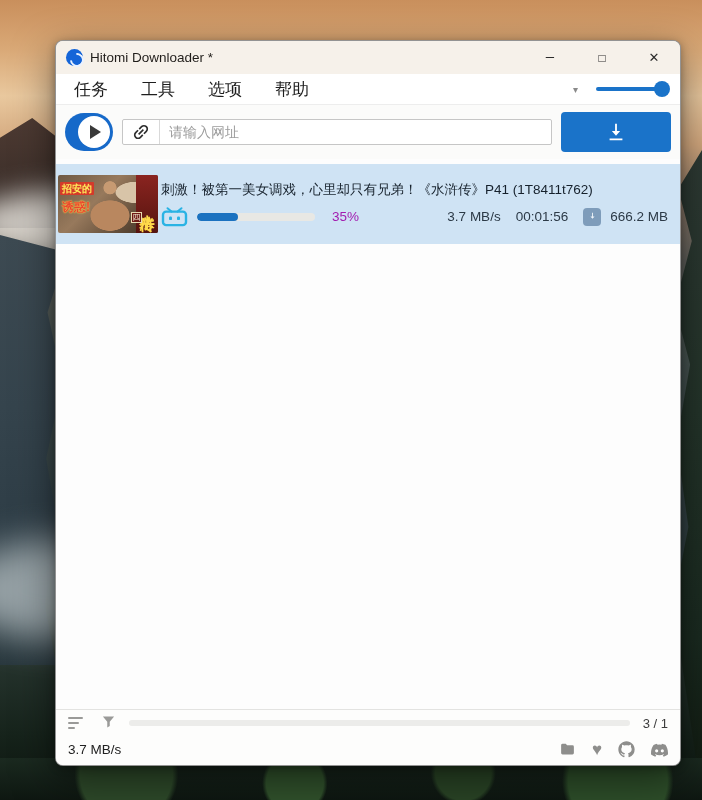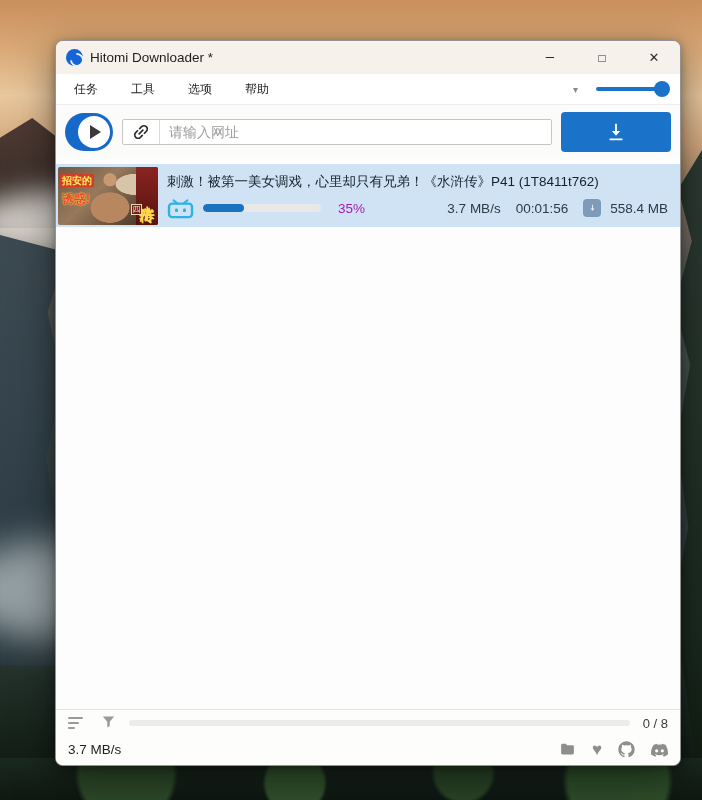--- a/index.html
+++ b/index.html
@@ -48,21 +48,21 @@
   .title-text { margin-left:7px; font-size:13.5px; color:#201d1a; }
   .win-controls { margin-left:auto; display:flex; height:100%; }
   .win-btn { width:52px; height:100%; display:flex; align-items:center; justify-content:center;
     font-size:13px; color:#2b2b2b; cursor:default; }
   .win-btn.min span { position:relative; top:-2px; font-size:15px; }
   .win-btn.max span { font-size:12px; }
 
   
   .menubar { height:31px; background:#ffffff; display:flex; align-items:center;
     padding:0 12px 0 18px; flex:0 0 auto; border-bottom:1px solid #ededed; }
-  .menu-item { font-size:12px; color:#1e1e1e; margin-right:33px; }
+  .menu-item { font-size:17px; color:#1e1e1e; margin-right:33px; }
   .menu-right { margin-left:auto; display:flex; align-items:center; }
   .menu-caret { color:#8a8a8a; font-size:10px; margin-right:18px; }
   .slider { position:relative; width:72px; height:16px; display:flex; align-items:center; }
   .slider-track { width:100%; height:4px; border-radius:2px; background:#1a73c9; }
   .slider-knob { position:absolute; right:-2px; top:0; width:16px; height:16px; border-radius:50%; background:#1a73c9; }
 
   
   .toolbar { height:54px; background:#fbfbfa; display:flex; align-items:center;
     padding:0 9px; gap:9px; flex:0 0 auto; }
   .play-toggle { width:48px; height:38px; border-radius:19px; background:#1669c9;
@@ -78,39 +78,39 @@
   .url-sep { width:1px; height:24px; background:#d9d9d9; margin:0 9px 0 8px; }
   .url-input { flex:1; border:none; outline:none; font-size:14px; color:#333;
     font-family:"Liberation Sans","DejaVu Sans",sans-serif; background:transparent; }
   .url-input::placeholder { color:#9c9c9c; }
   .dl-button { width:110px; height:40px; background:#1a73c9; border:none; border-radius:4px;
     display:flex; align-items:center; justify-content:center; flex:0 0 auto; }
   .dl-button svg { width:22px; height:22px; fill:#ffffff; }
 
   
   .list { flex:1; background:#fdfdfd; padding-top:5px; overflow:hidden; }
-  .dl-row { height:63px; background:#cfe3f4; display:flex; align-items:center; padding:2px 12px 2px 2px; }
+  .dl-row { height:80px; background:#cfe3f4; display:flex; align-items:center; padding:2px 12px 2px 2px; }
   .thumb { width:100px; height:58px; border-radius:2px; position:relative; overflow:hidden; flex:0 0 auto;
     background:
       radial-gradient(circle at 52% 22%, #c79a72 0 9%, transparent 10%),
       radial-gradient(ellipse at 52% 70%, #b9875f 0 26%, transparent 27%),
       radial-gradient(ellipse at 78% 30%, #d8c4a8 0 18%, transparent 19%),
       linear-gradient(135deg,#6e5943 0%,#97795c 40%,#5f4b38 75%,#3b2d21 100%); }
   .thumb-tag1 { position:absolute; left:2px; top:7px; background:#d43a2a; color:#ffe95a;
     font-size:10px; font-weight:bold; line-height:13px; padding:0 2px; border-radius:1px; }
   .thumb-tag2 { position:absolute; left:4px; top:24px; color:#e8452f; font-size:12px; font-weight:bold;
     text-shadow:0 0 2px #ffd94a, 0 0 1px #ffd94a; }
   .thumb-strip { position:absolute; right:0; top:0; width:22px; height:100%;
     background:linear-gradient(180deg,#8a2420,#56140f); display:flex; align-items:center; justify-content:center; }
   .thumb-vtitle { writing-mode:vertical-rl; color:#ffd94a; font-weight:bold; font-size:15px;
     letter-spacing:1px; line-height:22px; }
   .thumb-badge { position:absolute; right:16px; bottom:10px; width:11px; height:11px;
     border:1px solid #e8d9b0; color:#f3ead0; font-size:8px; line-height:10px; text-align:center;
     background:#6e1b16; }
-  .row-body { flex:1; margin-left:9px; display:flex; flex-direction:column; justify-content:center; gap:7px; min-width:0; }
+  .row-body { flex:1; margin-left:3px; display:flex; flex-direction:column; justify-content:center; gap:7px; min-width:0; }
   .row-title { font-size:13.5px; color:#16212c; font-weight:500; white-space:nowrap; overflow:hidden; }
   .row-stats { display:flex; align-items:center; }
   .bili-icon { width:27px; height:21px; flex:0 0 auto; }
   .bili-icon svg { width:27px; height:21px; }
   .row-progress { width:118px; height:8px; border-radius:4px; background:#e8e8e4; margin-left:9px;
     overflow:hidden; flex:0 0 auto; }
   .row-progress-fill { height:100%; border-radius:4px; background:#1b72c0; }
   .row-percent { font-size:13.5px; color:#a21caf; margin-left:17px; }
   .row-spacer { flex:1; }
   .row-speed,.row-time,.row-size { font-size:13.5px; color:#2c3a47; }
@@ -229,39 +229,39 @@
             </div>
             <span class="row-percent">35%</span>
             <span class="row-spacer"></span>
             <span class="row-speed">3.7 MB/s</span>
             <span class="row-time">00:01:56</span>
             <span class="size-badge">
               <svg viewBox="0 0 24 24">
                   <path d="M13 4h-2v8H7.5l4.5 5 4.5-5H13V4z"></path>
                 </svg>
             </span>
-            <span class="row-size">558.4 MB</span>
+            <span class="row-size">666.2 MB</span>
           </div>
         </div>
       </div>
     </div>
 
     <div class="statusrow">
       <span class="sort-icon">
           <i></i>
           <i></i>
           <i></i>
         </span>
       <span class="filter-icon">
         <svg viewBox="0 0 24 24">
             <path d="M3 4h18l-7 8.5V19l-4 2.5v-9L3 4z"></path>
           </svg>
       </span>
       <div class="status-track"></div>
-      <span class="status-counter">0 / 8</span>
+      <span class="status-counter">3 / 1</span>
     </div>
 
     <div class="footer">
       <span class="footer-speed">3.7 MB/s</span>
       <div class="footer-icons">
         <span>
           <svg viewBox="0 0 24 24">
               <path d="M3 6a2 2 0 0 1 2-2h4.5l2 2H19a2 2 0 0 1 2 2v9a2 2 0 0 1-2 2H5a2 2 0 0 1-2-2V6z"></path>
             </svg>
         </span>

